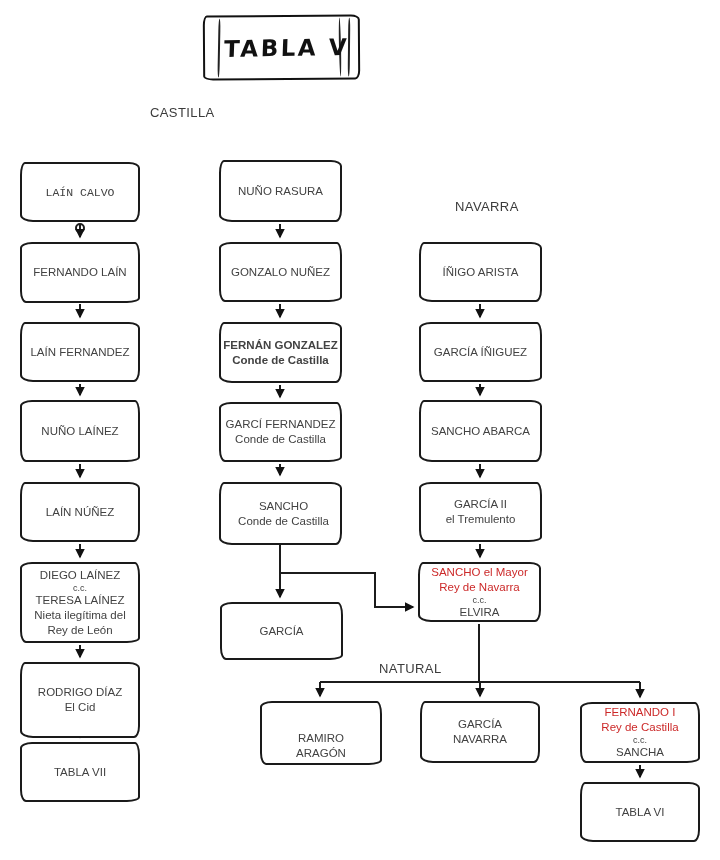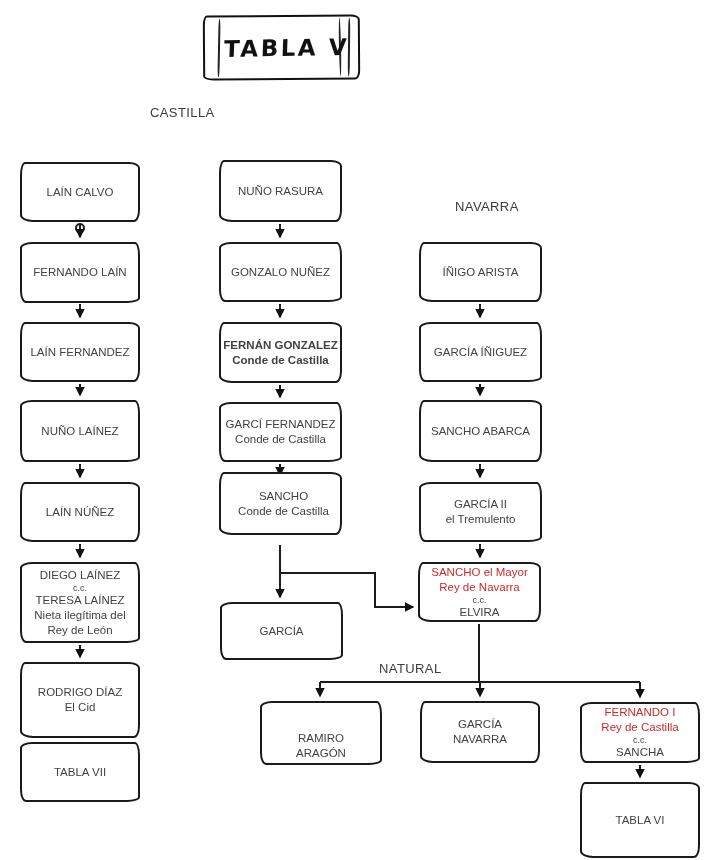--- a/index.html
+++ b/index.html
@@ -97,21 +97,21 @@
     <span class="vline v-left"></span>
     <span class="vline v-right"></span>
     <span class="vline v-right2"></span>
     <span class="title-text">TABLA V</span>
   </div>
 
   <div class="region-label" style="left:150px;top:105px;">CASTILLA</div>
   <div class="region-label" style="left:455px;top:199px;">NAVARRA</div>
   <div class="region-label" style="left:379px;top:661px;">NATURAL</div>
 
-  <div class="node" style="left:20px;top:162px;width:120px;height:60px;">
+  <div class="node" style="left:20px;top:162px;width:120px;height:60px;font-family:Liberation Mono, monospace;">
     <div class="nl">LAÍN CALVO</div>
   </div>
   <div class="node alt" style="left:20px;top:242px;width:120px;height:61px;">
     <div class="nl">FERNANDO LAÍN</div>
   </div>
   <div class="node" style="left:20px;top:322px;width:120px;height:60px;">
     <div class="nl">LAÍN FERNANDEZ</div>
   </div>
   <div class="node alt" style="left:20px;top:400px;width:120px;height:62px;">
     <div class="nl">NUÑO LAÍNEZ</div>
@@ -141,21 +141,21 @@
     <div class="nl">GONZALO NUÑEZ</div>
   </div>
   <div class="node" style="left:219px;top:322px;width:123px;height:61px;font-weight:bold;">
     <div class="nl">FERNÁN GONZALEZ</div>
     <div class="nl">Conde de Castilla</div>
   </div>
   <div class="node alt" style="left:219px;top:402px;width:123px;height:60px;">
     <div class="nl">GARCÍ FERNANDEZ</div>
     <div class="nl">Conde de Castilla</div>
   </div>
-  <div class="node" style="left:219px;top:472px;width:123px;height:63px;padding-left:10px;">
+  <div class="node" style="left:219px;top:482px;width:123px;height:63px;padding-left:10px;">
     <div class="nl">SANCHO</div>
     <div class="nl">Conde de Castilla</div>
   </div>
   <div class="node alt" style="left:220px;top:602px;width:123px;height:58px;">
     <div class="nl">GARCÍA</div>
   </div>
 
   <div class="node" style="left:419px;top:242px;width:123px;height:60px;">
     <div class="nl">ÍÑIGO ARISTA</div>
   </div>
@@ -183,17 +183,17 @@
   <div class="node" style="left:420px;top:701px;width:120px;height:62px;">
     <div class="nl">GARCÍA</div>
     <div class="nl">NAVARRA</div>
   </div>
   <div class="node alt" style="left:580px;top:702px;width:120px;height:61px;padding:0;">
     <div class="nl red">FERNANDO I</div>
     <div class="nl red">Rey de Castilla</div>
     <div class="nl cc">c.c.</div>
     <div class="nl">SANCHA</div>
   </div>
-  <div class="node" style="left:580px;top:782px;width:120px;height:76px;">
+  <div class="node" style="left:580px;top:782px;width:120px;height:60px;">
     <div class="nl">TABLA VI</div>
   </div>
 
 </div>
 
 </body></html>

